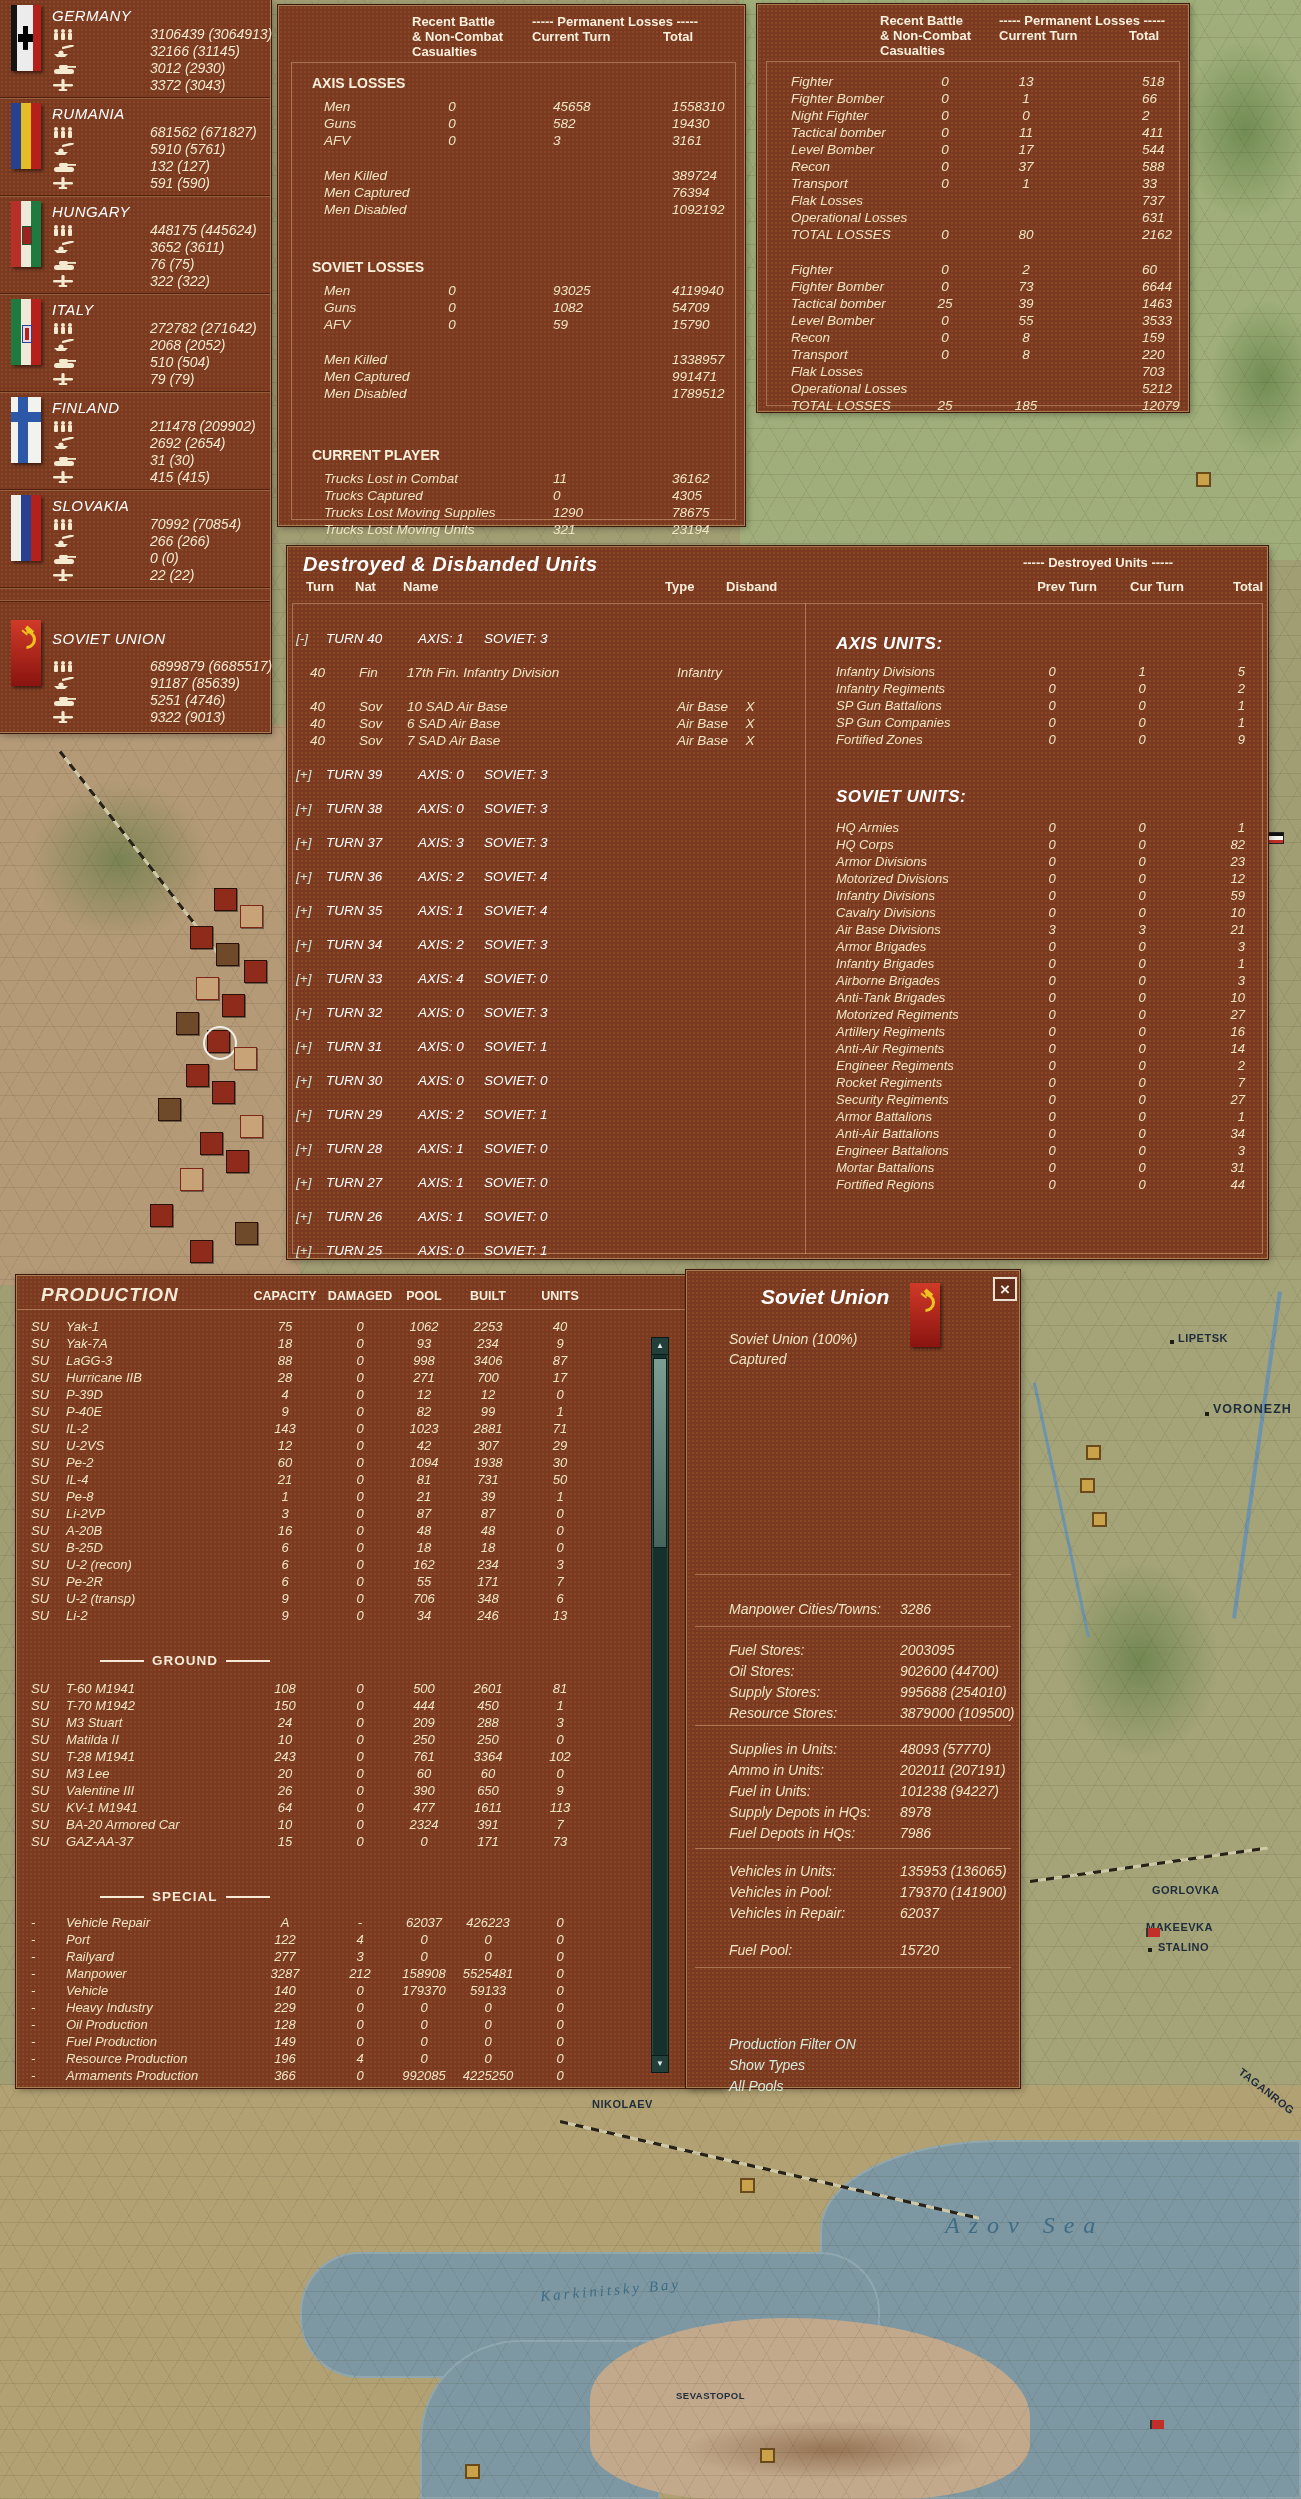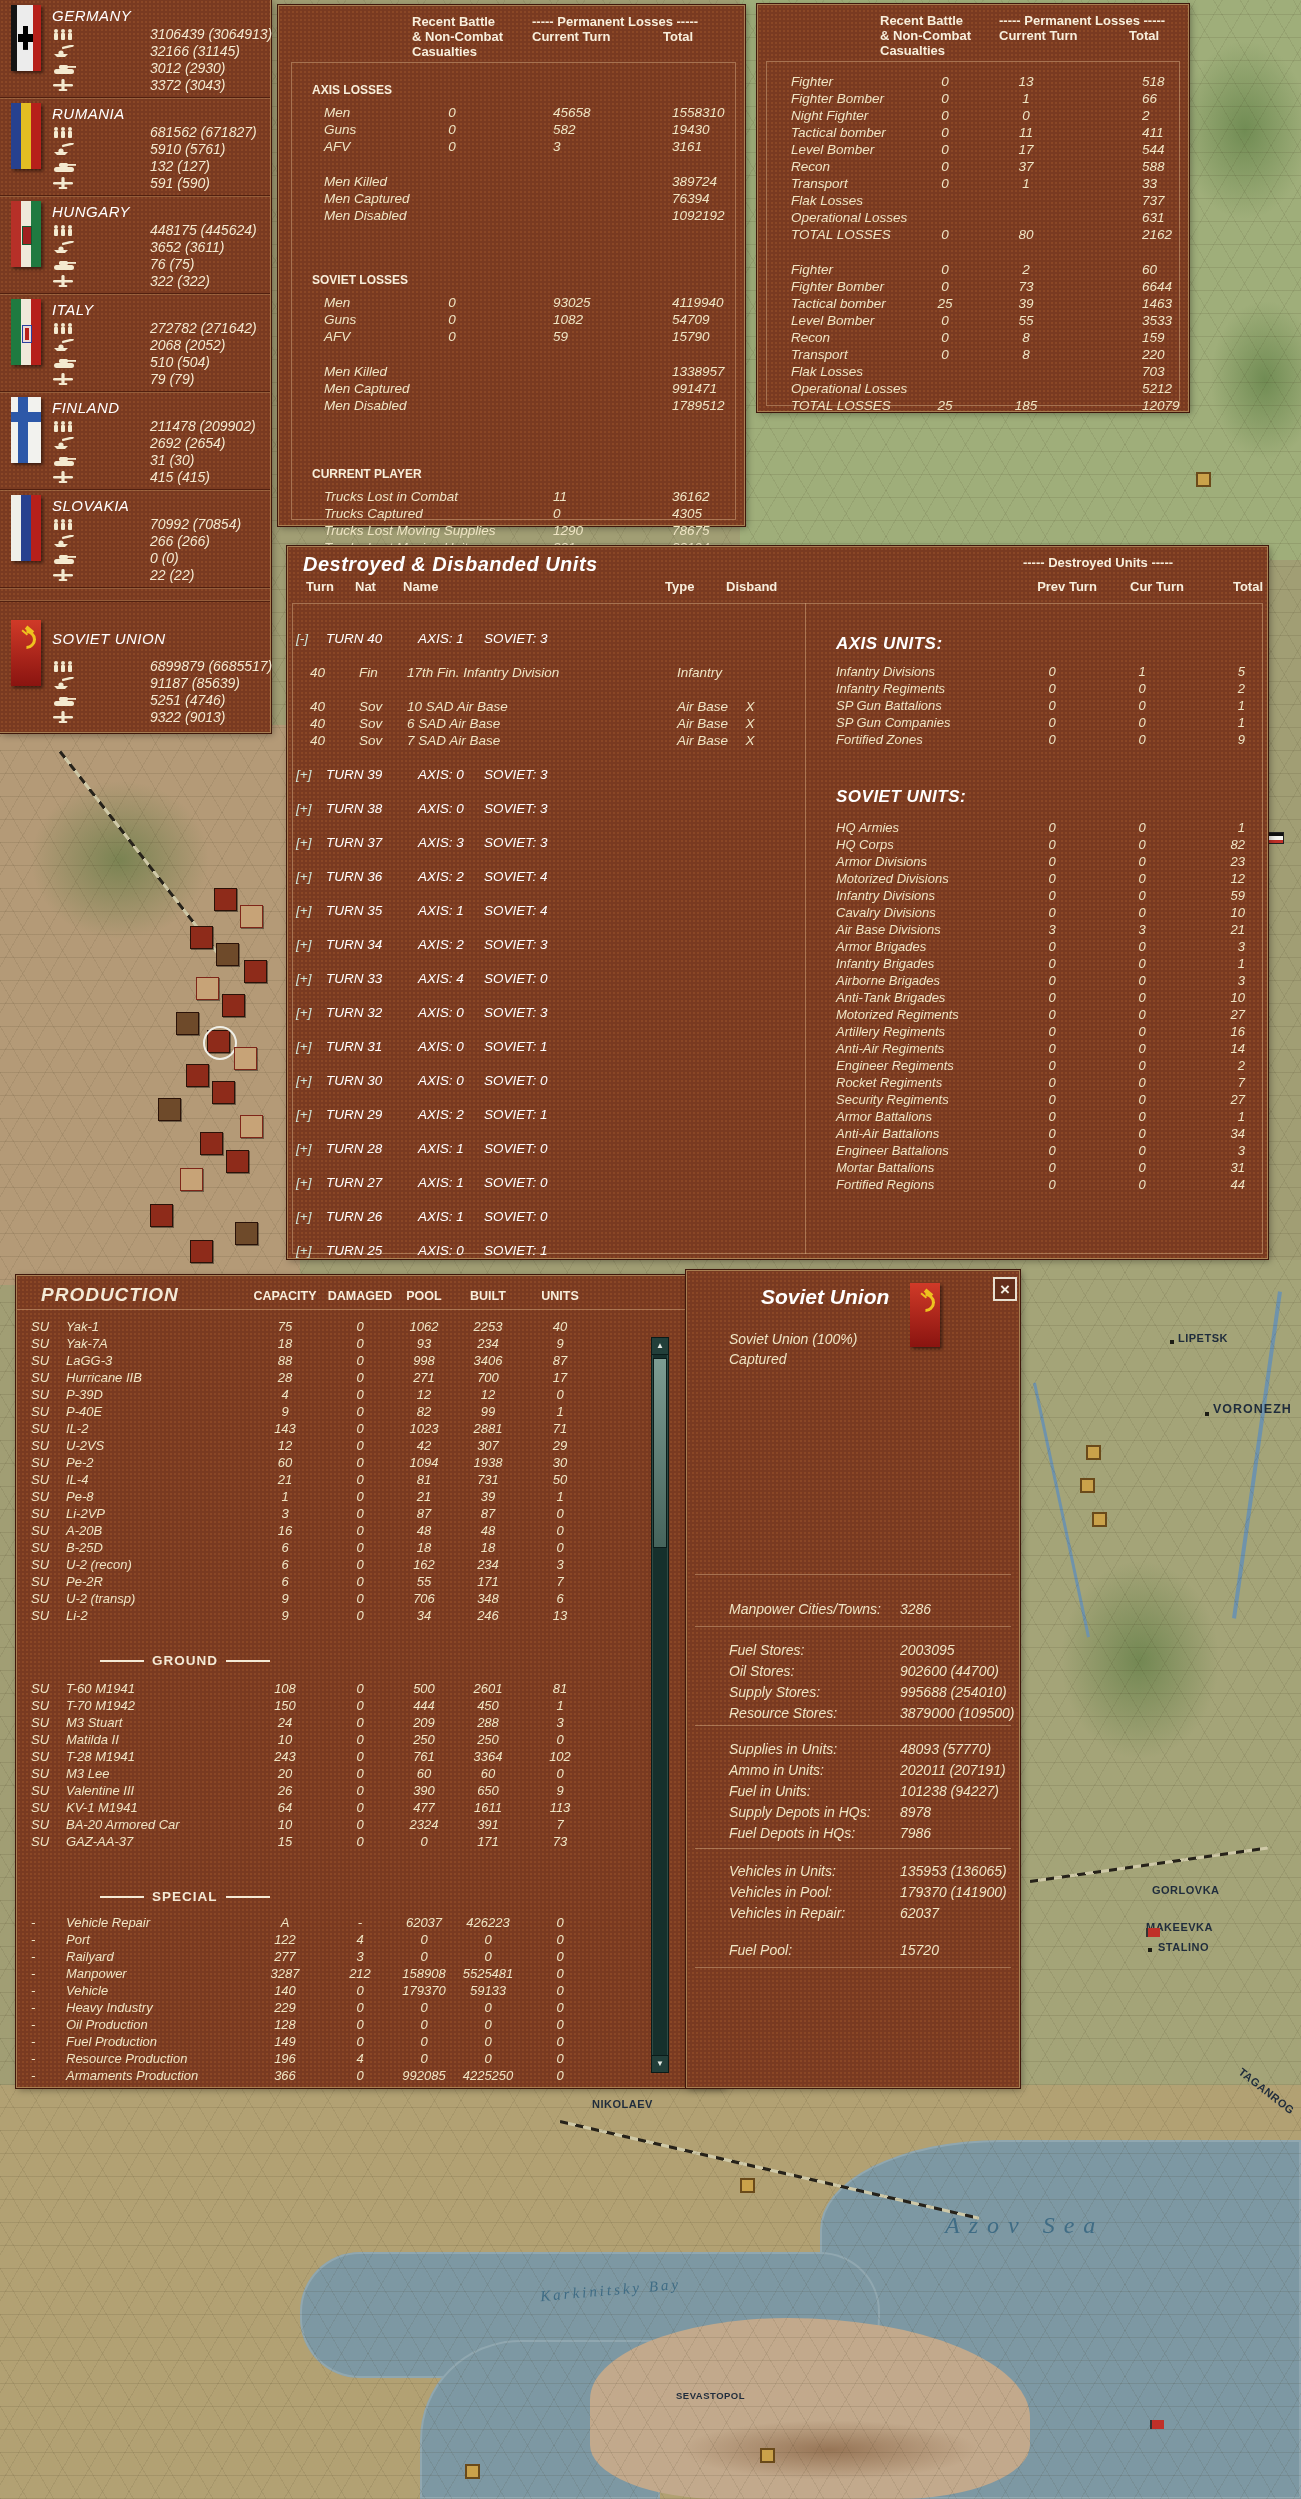--- a/index.html
+++ b/index.html
@@ -76,21 +76,21 @@
 
   
   #ground-losses-panel{left:278px;top:5px;width:467px;height:521px;}
   #ground-losses-panel .h-recent{left:133px;top:8px;}
   #ground-losses-panel .h-nc{left:133px;top:23px;}
   #ground-losses-panel .h-cas{left:133px;top:38px;}
   #ground-losses-panel .h-perm{left:253px;top:8px;}
   #ground-losses-panel .h-cur{left:253px;top:23px;}
   #ground-losses-panel .h-tot{left:384px;top:23px;}
   .gl-body{position:absolute;left:12px;right:8px;top:56px;bottom:5px;border:1px solid rgba(222,185,140,0.45);padding-top:8px;box-sizing:border-box;}
-  .sec-title{font-weight:bold;font-size:12px;color:#f8efdb;margin:12px 0 8px 20px;}
+  .sec-title{font-weight:bold;font-size:14px;color:#f8efdb;margin:4px 0 8px 20px;}
   .loss-row{position:relative;height:17px;font-style:italic;font-size:13.5px;color:#efe5c4;}
   .loss-row .lab{position:absolute;left:32px;white-space:nowrap;}
   .loss-row .cas{position:absolute;left:130px;width:60px;text-align:center;}
   .loss-row .cur{position:absolute;left:261px;}
   .loss-row .tot{position:absolute;left:380px;}
   .gap18{height:18px;}.gap36{height:36px;}.gap40{height:40px;}
 
   
   #air-losses-panel{left:757px;top:4px;width:432px;height:408px;}
   #air-losses-panel .h-recent{left:122px;top:8px;}
@@ -1635,15 +1635,27 @@
       </div>
       </div>
     <div class="sp-group" style="top:671px;">
 
     <div class="sp-row">
         <span class="lab">Fuel Pool:</span>
         <span class="val">15720</span>
       </div>
       </div>
     <div class="sp-div" style="top:696px;"></div>
+    <div class="sp-group sp-options" style="top:765px;">
+
+    <div class="sp-row">
+        <span class="lab">Production Filter ON</span>
+      </div>
+        <div class="sp-row">
+        <span class="lab">Show Types</span>
+      </div>
+        <div class="sp-row">
+        <span class="lab">All Pools</span>
+      </div>
+      </div>
   </div>
 
 </div>
 
 </body></html>

